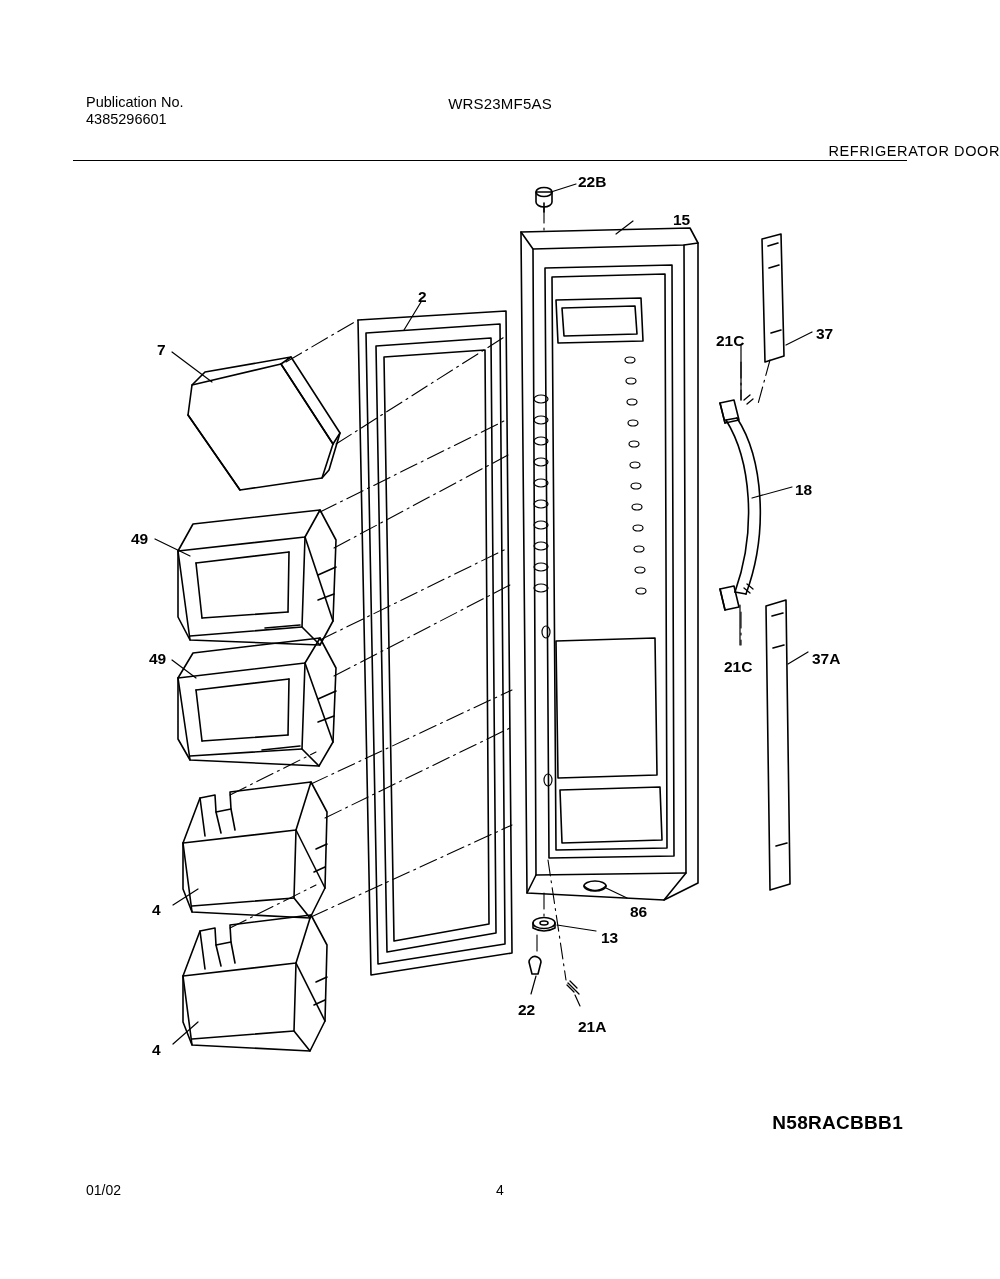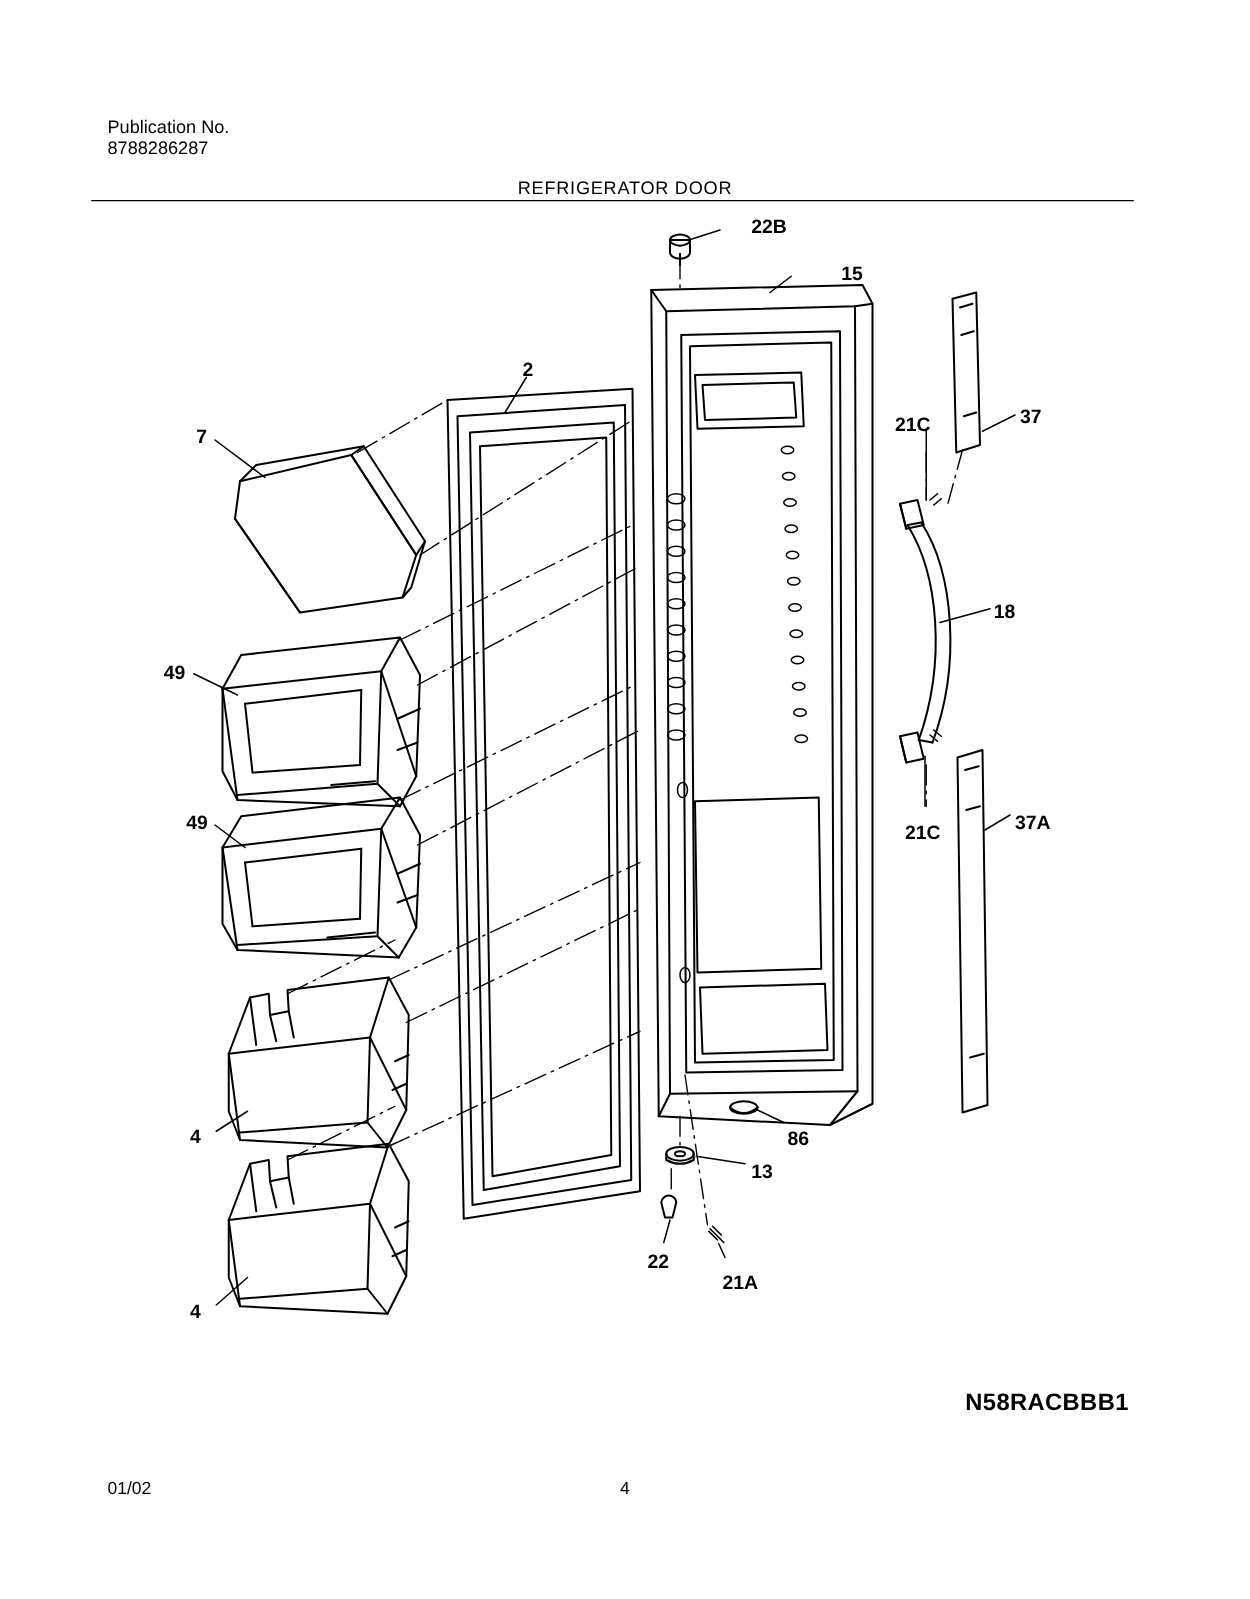--- a/index.html
+++ b/index.html
@@ -34,21 +34,21 @@
     top: 95px;
     text-align: center;
     font-size: 15px;
     letter-spacing: 0.2px;
   }
   .section-title {
     position: absolute;
     left: 0;
     right: 0;
     top: 143px;
-    text-align: center;
+    text-align: right;
     font-size: 14.5px;
     letter-spacing: 0.6px;
   }
   .rule {
     position: absolute;
     left: 73px;
     top: 160px;
     width: 834px;
     height: 1px;
     background: #000000;
@@ -88,21 +88,22 @@
     width: 1000px;
     height: 1279px;
   }
 </style>
 </head>
 <body>
 
 <div class="page">
 
   <div class="pub-block">Publication No.
-8788286287</div>
+4385296601</div>
+  <div class="model-no">WRS23MF5AS</div>
   <div class="section-title">REFRIGERATOR DOOR</div>
   <div class="rule"></div>
 
   <svg class="art" viewBox="0 0 1000 1279" xmlns="http://www.w3.org/2000/svg">
     <g fill="none" stroke="#000000" stroke-width="1.6" stroke-linejoin="round" stroke-linecap="round">
 
       <g>
         <path d="M536 192 h16 v10 a8 5 0 0 1 -16 0 z"></path>
         <ellipse cx="544" cy="192" rx="8" ry="4.5"></ellipse>
         <path d="M544 203 v9"></path>
@@ -323,21 +324,21 @@
         <path d="M544 893 L544 916"></path>
         <path d="M537 935 L537 955"></path>
         <path d="M548 860 L566 980"></path>
         <path d="M741 362 L741 400"></path>
         <path d="M770 360 L758 404"></path>
         <path d="M741 612 L741 645"></path>
       </g>
     </g>
   </svg>
 
-  <div class="callout" style="left:578px; top:173px;margin-left:23px;">22B</div>
+  <div class="callout" style="left:578px; top:173px;">22B</div>
   <div class="callout" style="left:637px; top:211px;margin-left:36px;">15</div>
   <div class="callout" style="left:418px; top:288px;">2</div>
   <div class="callout" style="left:157px; top:341px;">7</div>
   <div class="callout" style="left:716px; top:332px;">21C</div>
   <div class="callout" style="left:816px; top:325px;">37</div>
   <div class="callout" style="left:131px; top:530px;">49</div>
   <div class="callout" style="left:795px; top:481px;">18</div>
   <div class="callout" style="left:149px; top:650px;">49</div>
   <div class="callout" style="left:724px; top:658px;">21C</div>
   <div class="callout" style="left:812px; top:650px;">37A</div>

